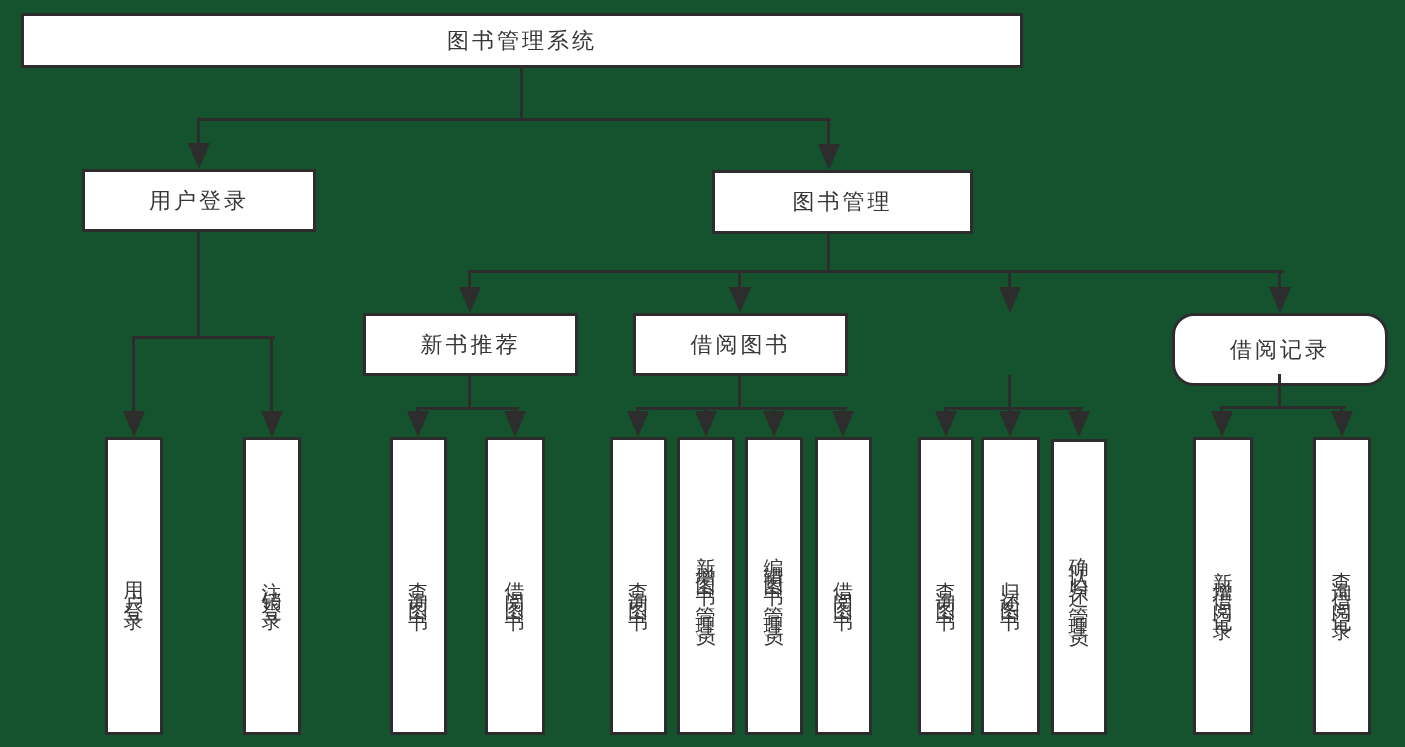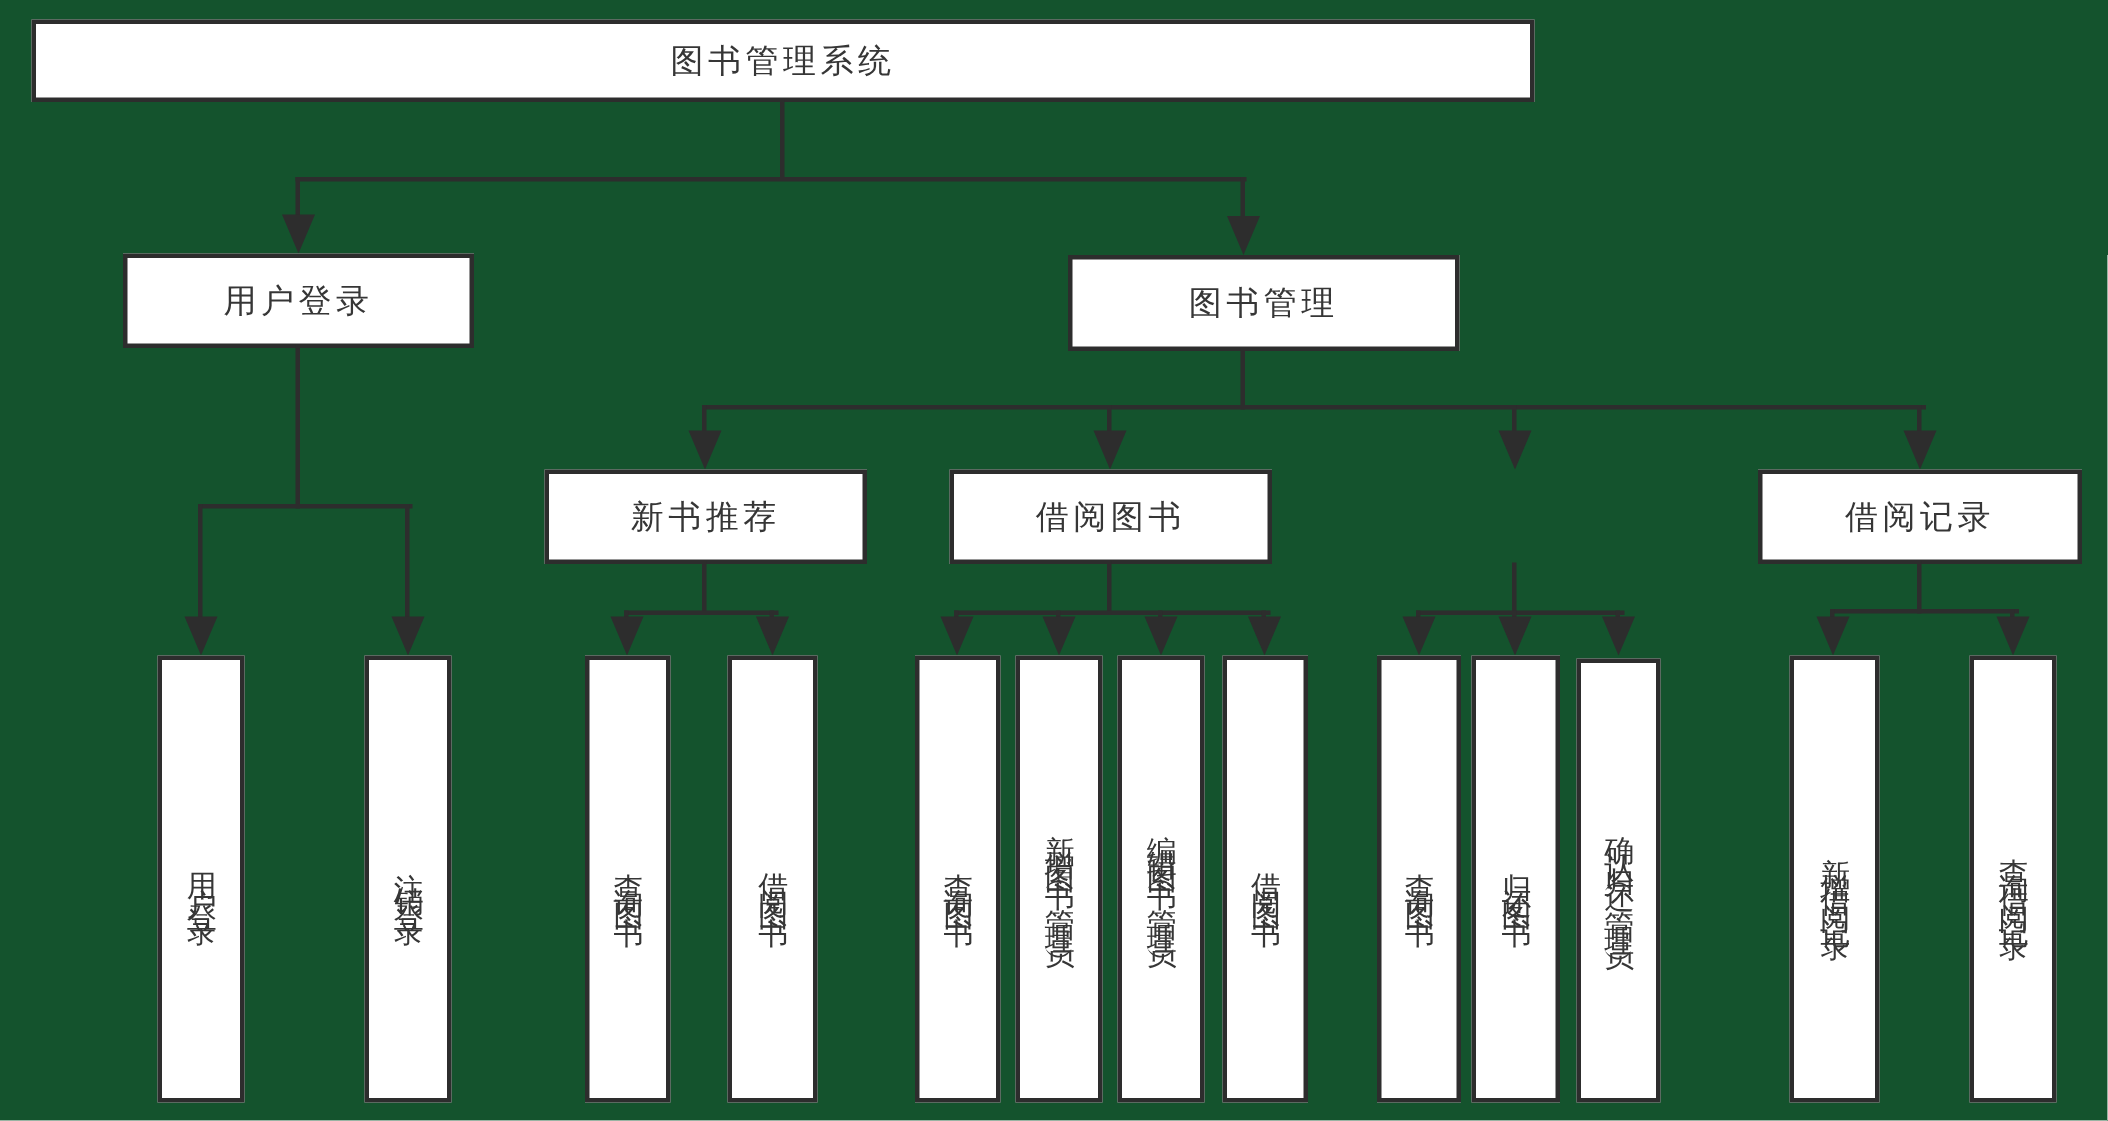--- a/index.html
+++ b/index.html
@@ -76,21 +76,21 @@
   <div class="arrow" style="left:729px; top:287px;"></div>
   <div class="arrow" style="left:999px; top:287px;"></div>
   <div class="arrow" style="left:1269px; top:287px;"></div>
 
   <div class="box" style="left:363px; top:313px; width:215px; height:63px;">
     <span>新书推荐</span>
   </div>
   <div class="box" style="left:633px; top:313px; width:215px; height:63px;">
     <span>借阅图书</span>
   </div>
-  <div class="box" style="left:1172px; top:313px; width:216px; height:63px;">
+  <div class="box" style="left:1172px; top:313px; width:216px; height:73px;border-radius:22px;">
     <span>借阅记录</span>
   </div>
 
   <div class="vline" style="left:468px; top:374px; height:36px;"></div>
   <div class="hline" style="left:416px; top:407px; width:103px;"></div>
   <div class="vline" style="left:416px; top:407px; height:13px;"></div>
   <div class="vline" style="left:513px; top:407px; height:13px;"></div>
   <div class="arrow" style="left:407px; top:411px;"></div>
   <div class="arrow" style="left:504px; top:411px;"></div>
 

